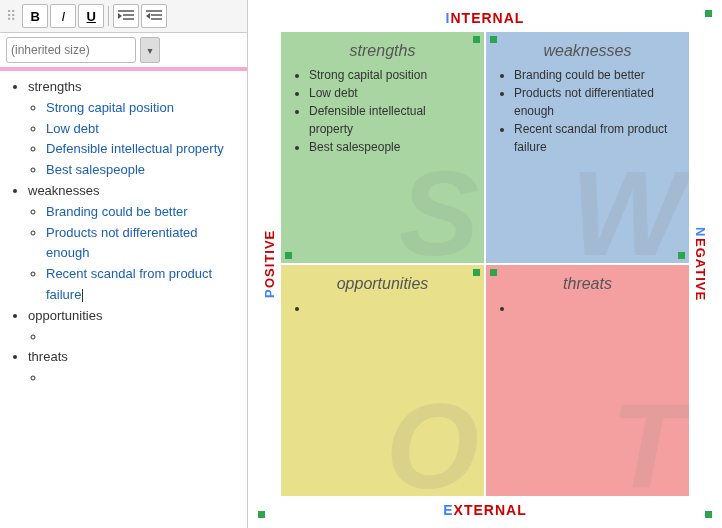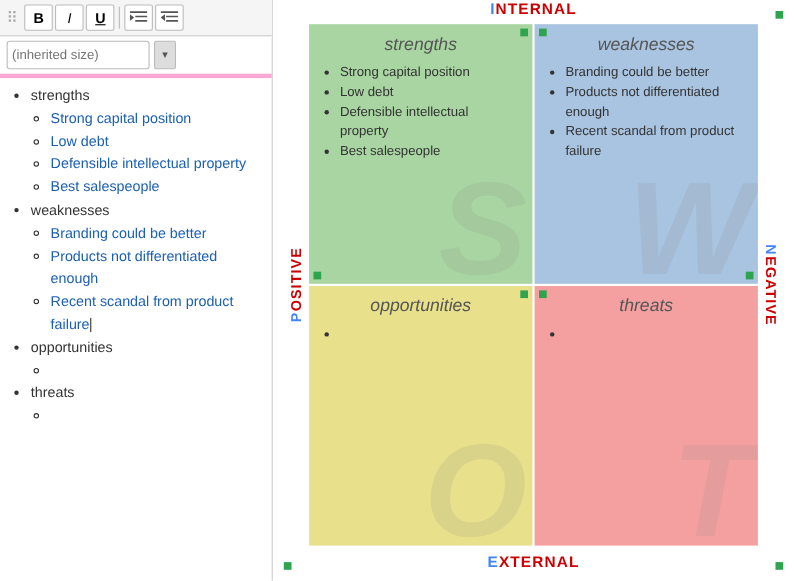--- a/index.html
+++ b/index.html
@@ -137,21 +137,21 @@
     }
 
     .editor-content .top-level {
       color: #333;
     }
 
     
     .right-panel {
       flex: 1;
       position: relative;
-      padding: 0 10px 10px 10px;
+      padding: 10px 10px 10px 10px;
       display: flex;
       flex-direction: column;
       align-items: center;
     }
 
     .label-internal {
       font-size: 14px;
       font-weight: bold;
       color: #cc0000;
       letter-spacing: 1px;

